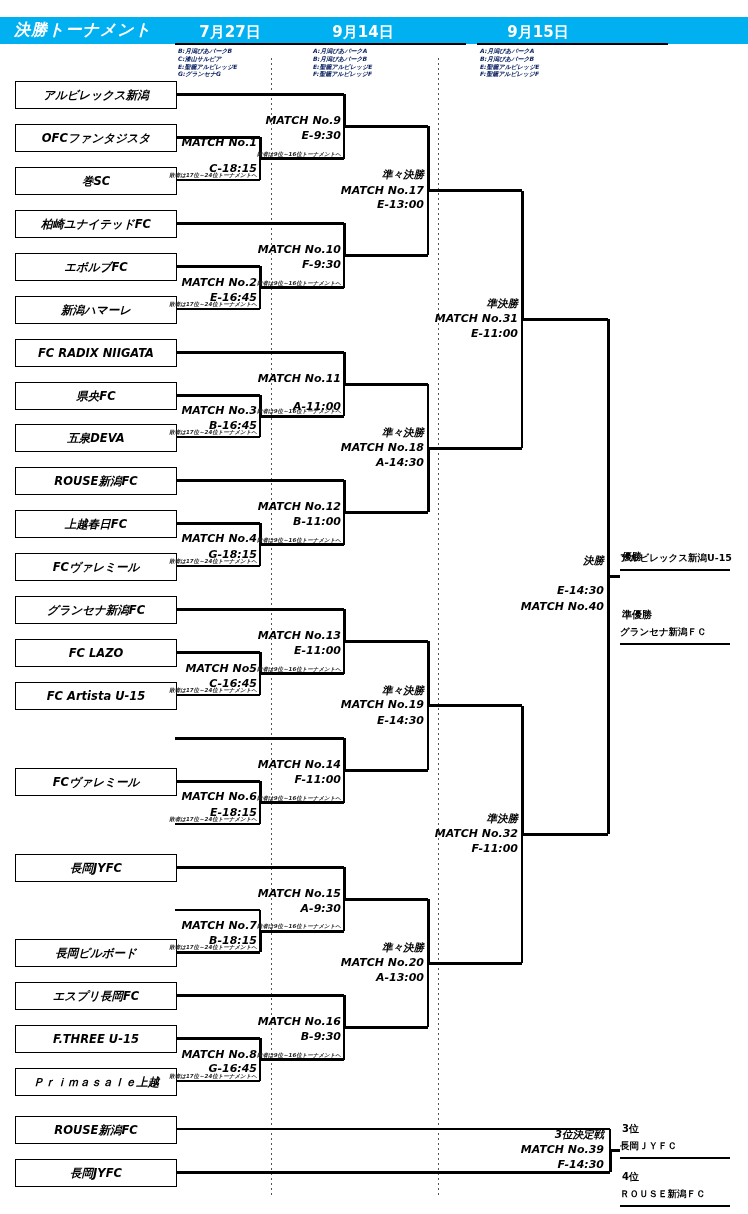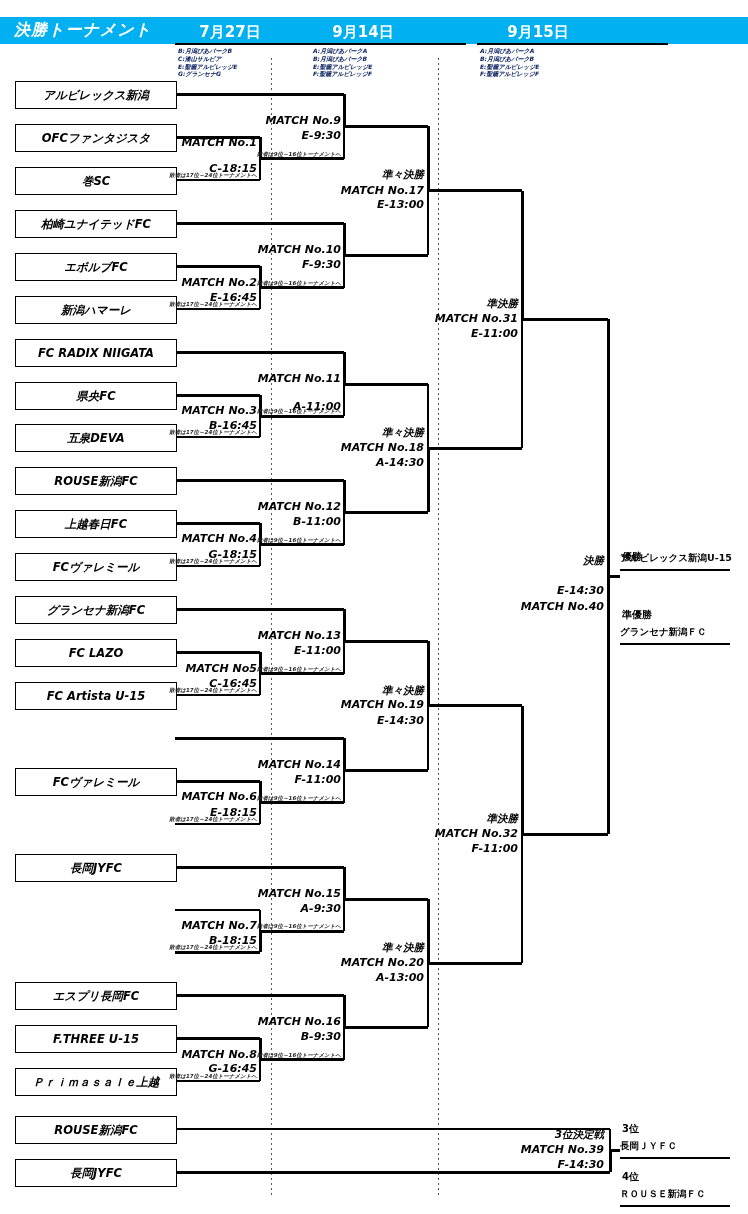--- a/index.html
+++ b/index.html
@@ -182,20 +182,21 @@
   <div class="team" style="top:382px">県央FC</div>
   <div class="team" style="top:424px">五泉DEVA</div>
   <div class="team" style="top:467px">ROUSE新潟FC</div>
   <div class="team" style="top:553px">FCヴァレミール</div>
   <div class="team" style="top:510px">上越春日FC</div>
   <div class="team" style="top:596px">グランセナ新潟FC</div>
   <div class="team" style="top:639px">FC LAZO</div>
   <div class="team" style="top:682px">FC Artista U-15</div>
   <div class="team" style="top:768px">FCヴァレミール</div>
   <div class="team" style="top:854px">長岡JYFC</div>
+  <div class="team" style="top:939px">長岡ビルボード</div>
   <div class="team" style="top:982px">エスプリ長岡FC</div>
   <div class="team" style="top:1025px">F.THREE U-15</div>
   <div class="team" style="top:1068px">Ｐｒｉｍａｓａｌｅ上越</div>
   <div class="team" style="top:1116px">ROUSE新潟FC</div>
   <div class="team" style="top:1159px">長岡JYFC</div>
 
   <div class="mlabel r1col" style="top:136px">MATCH No.1</div>
   <div class="mlabel r1col" style="top:162px">C-18:15</div>
   <div class="mnote  r1col" style="top:171px">敗者は17位～24位トーナメントへ</div>
   <div class="mlabel r1col" style="top:276px">MATCH No.2</div>

